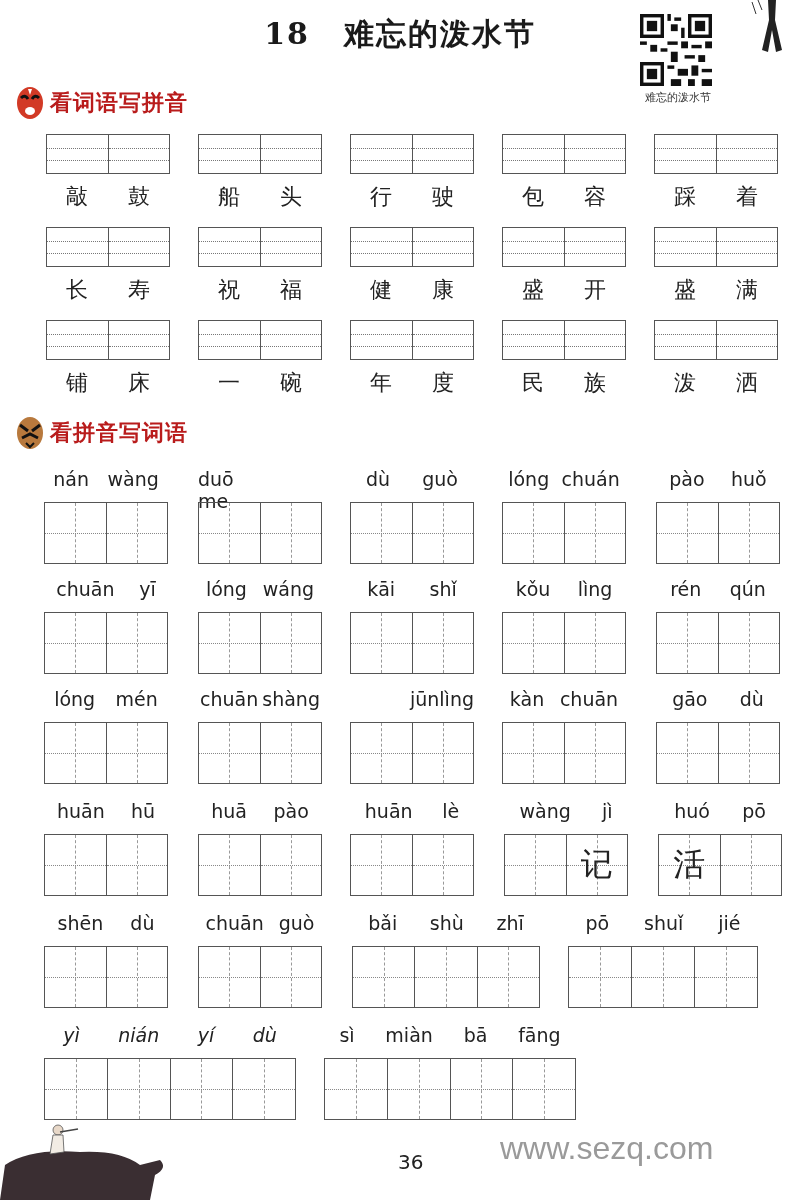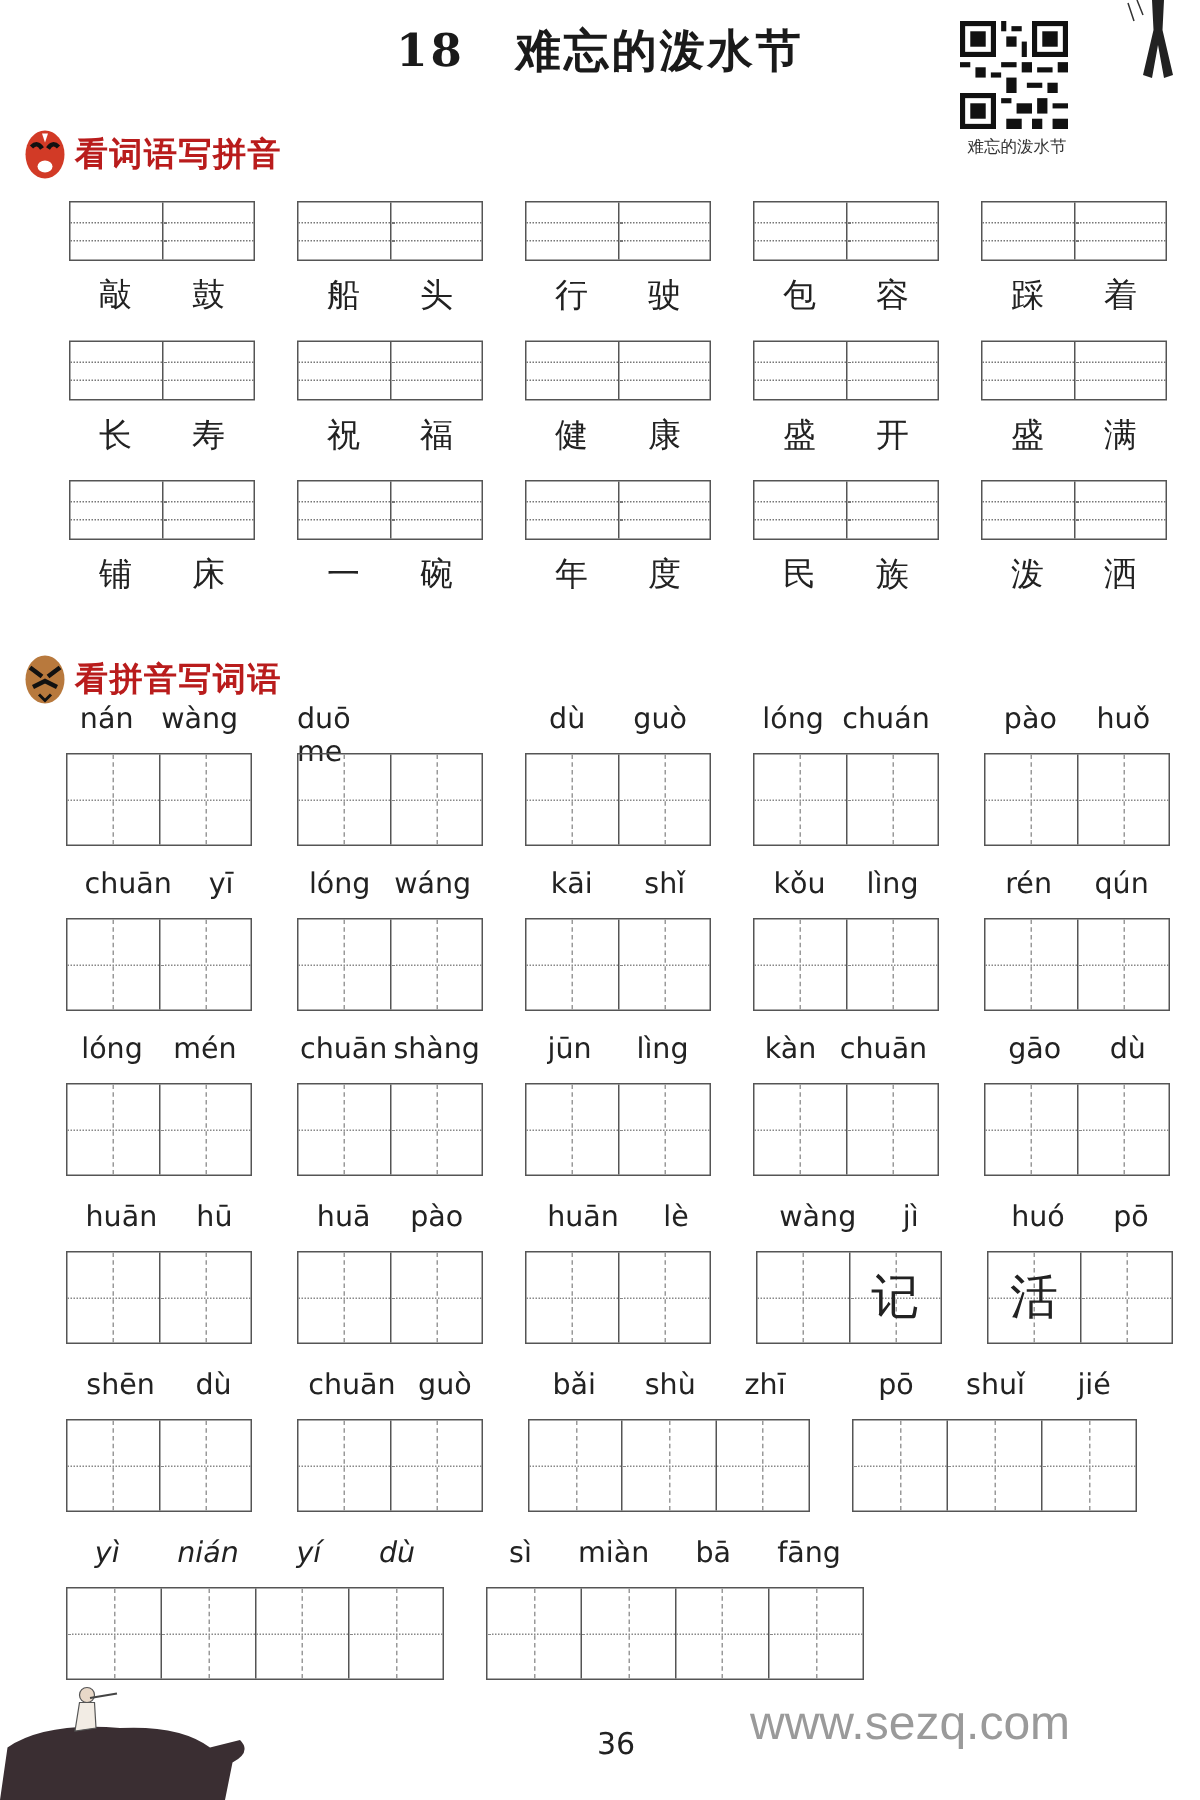--- a/index.html
+++ b/index.html
@@ -201,21 +201,21 @@
     <div class="tian" style="left: 654px; top: 320px; width: 124px;">
       <div class="cell"></div>
       <div class="cell"></div>
     </div>
     <div class="word-row" style="left: 654px; top: 368px; width: 124px;">
       <span>泼</span>
       <span>洒</span>
     </div>
   </div>
 
-<div class="section-header" style="left:16px;top:436px;">
+<div class="section-header" style="left:16px;top:416px;">
   <svg class="mask" viewBox="0 0 28 34">
     <ellipse cx="14" cy="17" rx="13" ry="16" fill="#b8793d"></ellipse>
     <path d="M4 9 L12 15 M24 9 L16 15 M6 22 L14 18 L22 22" stroke="#111" stroke-width="3" fill="none"></path>
     <path d="M10 27 L14 31 L18 27" stroke="#111" stroke-width="2" fill="none"></path>
   </svg>
   <span class="label">看拼音写词语</span>
 </div>
 
 <div id="sec2">
     <div class="pinyin" style="left: 44px; top: 468px; width: 124px; text-align: center;">
@@ -307,21 +307,21 @@
       <div class="gc"></div>
     </div>
     <div class="pinyin" style="left: 198px; top: 688px; width: 124px;">
       <span>chuān</span>
       <span>shàng</span>
     </div>
     <div class="grid" style="left: 198px; top: 722px; width: 124px;">
       <div class="gc"></div>
       <div class="gc"></div>
     </div>
-    <div class="pinyin" style="left: 350px; top: 688px; width: 124px;">
+    <div class="pinyin" style="left: 350px; top: 688px; width: 124px; justify-content: flex-end;">
       <span>jūn</span>
       <span>lìng</span>
     </div>
     <div class="grid" style="left: 350px; top: 722px; width: 124px;">
       <div class="gc"></div>
       <div class="gc"></div>
     </div>
     <div class="pinyin" style="left: 502px; top: 688px; width: 124px;">
       <span>kàn</span>
       <span>chuān</span>

